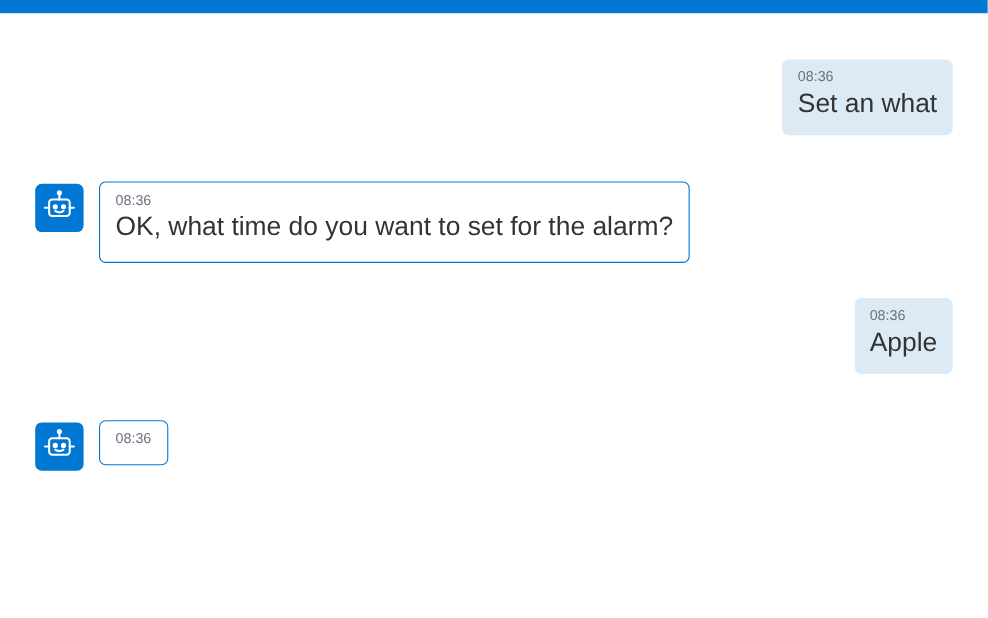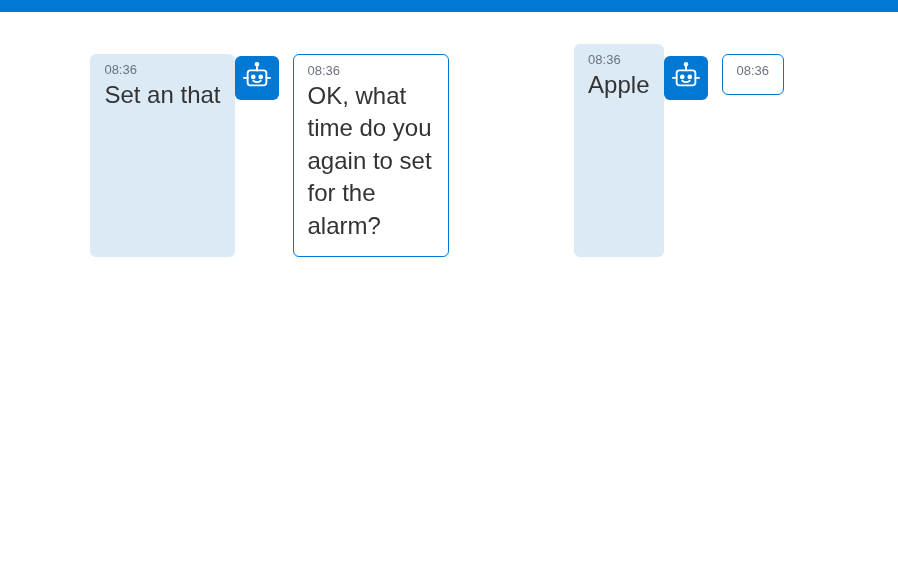--- a/index.html
+++ b/index.html
@@ -14,22 +14,23 @@
       background: #ffffff;
       overflow: hidden;
       position: relative;
     }
     .top-bar {
       width: 100%;
       height: 12px;
       background: #0078d4;
     }
     .chat-container {
-      padding: 0 20px;
+      padding: 0 32px;
       display: flex;
+      flex-direction: column;
       gap: 0;
     }
     .message-row {
       display: flex;
       width: 100%;
       margin-top: 42px;
     }
     .message-row.user {
       justify-content: flex-end;
     }
@@ -83,42 +84,42 @@
 </head>
 <body>
 
 <div class="top-bar"></div>
 
 <div class="chat-container">
 
   <div class="message-row user">
     <div class="user-bubble">
       <div class="timestamp">08:36</div>
-      <div class="message-text">Set an that</div>
+      <div class="message-text">Set an what</div>
     </div>
   </div>
 
   <div class="message-row bot">
     <div class="bot-avatar">
       <span>
         <svg viewBox="0 0 32 32" fill="none" stroke="#ffffff" stroke-width="2" stroke-linecap="round" stroke-linejoin="round">
           <rect x="6" y="10" width="20" height="16" rx="3"></rect>
           <line x1="16" y1="4" x2="16" y2="10"></line>
           <circle cx="16" cy="3.5" r="1.5" fill="#ffffff"></circle>
           <line x1="2" y1="18" x2="6" y2="18"></line>
           <line x1="26" y1="18" x2="30" y2="18"></line>
           <circle cx="12" cy="17" r="1.5" fill="#ffffff"></circle>
           <circle cx="20" cy="17" r="1.5" fill="#ffffff"></circle>
           <path d="M 12 21 Q 16 24 20 21"></path>
         </svg>
       </span>
     </div>
     <div class="bot-bubble">
       <div class="timestamp">08:36</div>
-      <div class="message-text">OK, what time do you again to set for the alarm?</div>
+      <div class="message-text">OK, what time do you want to set for the alarm?</div>
     </div>
   </div>
 
   <div class="message-row user tight">
     <div class="user-bubble">
       <div class="timestamp">08:36</div>
       <div class="message-text">Apple</div>
     </div>
   </div>
 

